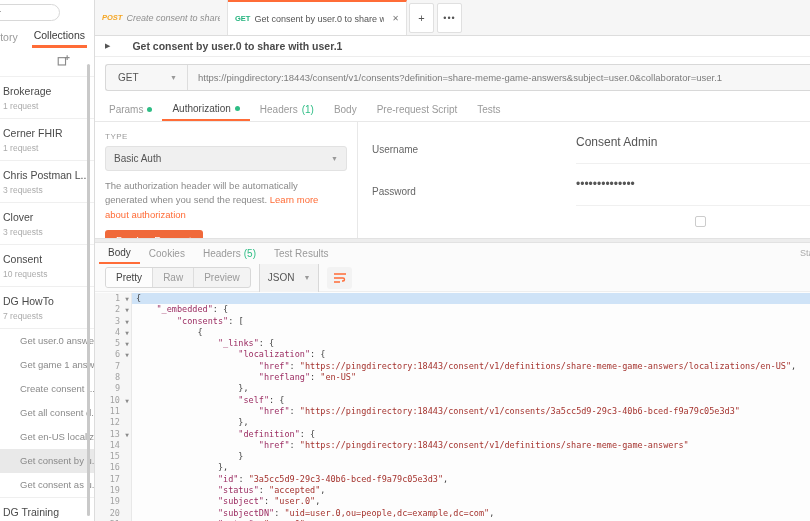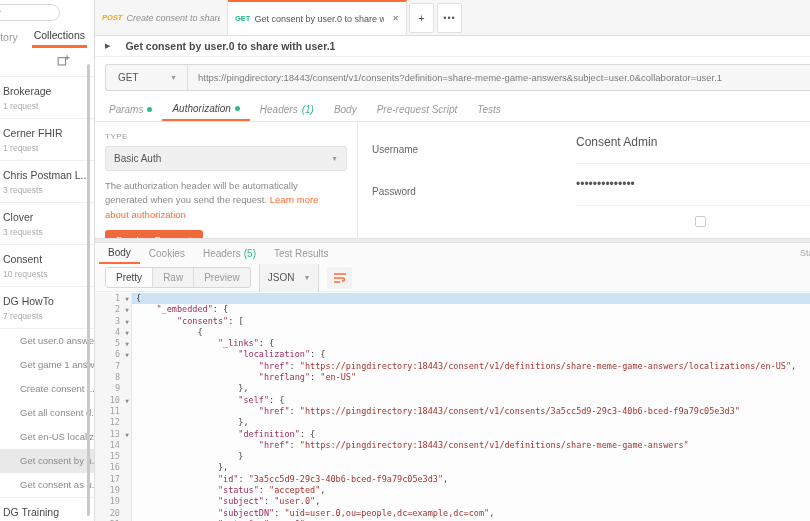--- a/index.html
+++ b/index.html
@@ -39,37 +39,37 @@
   .tmethod { font-weight:bold; font-size:7.5px; }
   .m-post { color:#f5a623; }
   .m-get  { color:#26b47f; }
   .ttitle { overflow:hidden; white-space:nowrap; }
   .tclose { margin-left:auto; color:#777; font-size:8px; padding-left:4px; }
   .tab-plus,.tab-more { width:25px; margin:3px 1px 2px 2px; background:#fff; border:1px solid #e0e0e0;
          border-radius:2px; display:flex; align-items:center; justify-content:center; color:#555;
          font-size:11px; }
   .tab-more { font-size:9px; letter-spacing:1px; }
 
-  .titlebar { height:21px; display:flex; align-items:center; gap:15px; padding-left:10px;
+  .titlebar { height:21px; display:flex; align-items:center; gap:22px; padding-left:10px;
               font-size:10.5px; font-weight:bold; color:#4a4a4a; background:#fff;
               border-bottom:1px solid #ededed; }
   .caret { font-size:7px; color:#555; font-weight:normal; }
 
   .urlrow { padding:7px 0 7px 10px; background:#fff; }
   .urlbox { display:flex; height:27px; border:1px solid #d8d8d8; border-left:1px solid #d8d8d8;
             border-right:none; border-radius:3px 0 0 3px; background:#f7f7f7; align-items:stretch; overflow:hidden; }
   .method { display:flex; align-items:center; justify-content:space-between; width:82px; min-width:82px;
             padding:0 10px 0 12px; border-right:1px solid #ddd; font-size:10px; color:#555; }
   .chev { color:#999; font-size:7px; }
   .url { flex:1; display:flex; align-items:center; padding-left:10px; font-size:9.5px; color:#7c7c7c;
          white-space:nowrap; overflow:hidden; }
 
   .reqtabs { height:24px; display:flex; align-items:stretch; padding-left:4px; background:#fff;
              border-bottom:1px solid #e8e8e8; font-size:10px; color:#9a9a9a; }
-  .rtab { display:flex; align-items:center; gap:4px; padding:0 10px;font-style:italic; }
+  .rtab { display:flex; align-items:center; gap:4px; padding:0 10px; }
   .rtab.active { color:#4a4a4a; border-bottom:2px solid #ff6c37; }
   .dot { width:5px; height:5px; border-radius:50%; background:#2ebd85; }
   .count { color:#2ebd85; }
 
   .authpanel { height:116px; display:flex; background:#fff; }
   .auth-left { width:263px; min-width:263px; padding:10px 0 0 10px; border-right:1px solid #e8e8e8; }
   .type-label { font-size:8px; color:#9a9a9a; letter-spacing:.5px; margin-bottom:5px; }
   .type-select { width:242px; height:25px; background:#f0f0f0; border:1px solid #e2e2e2; border-radius:3px;
                  display:flex; align-items:center; justify-content:space-between; padding:0 8px;
                  font-size:10px; color:#555;gap:24px; }

